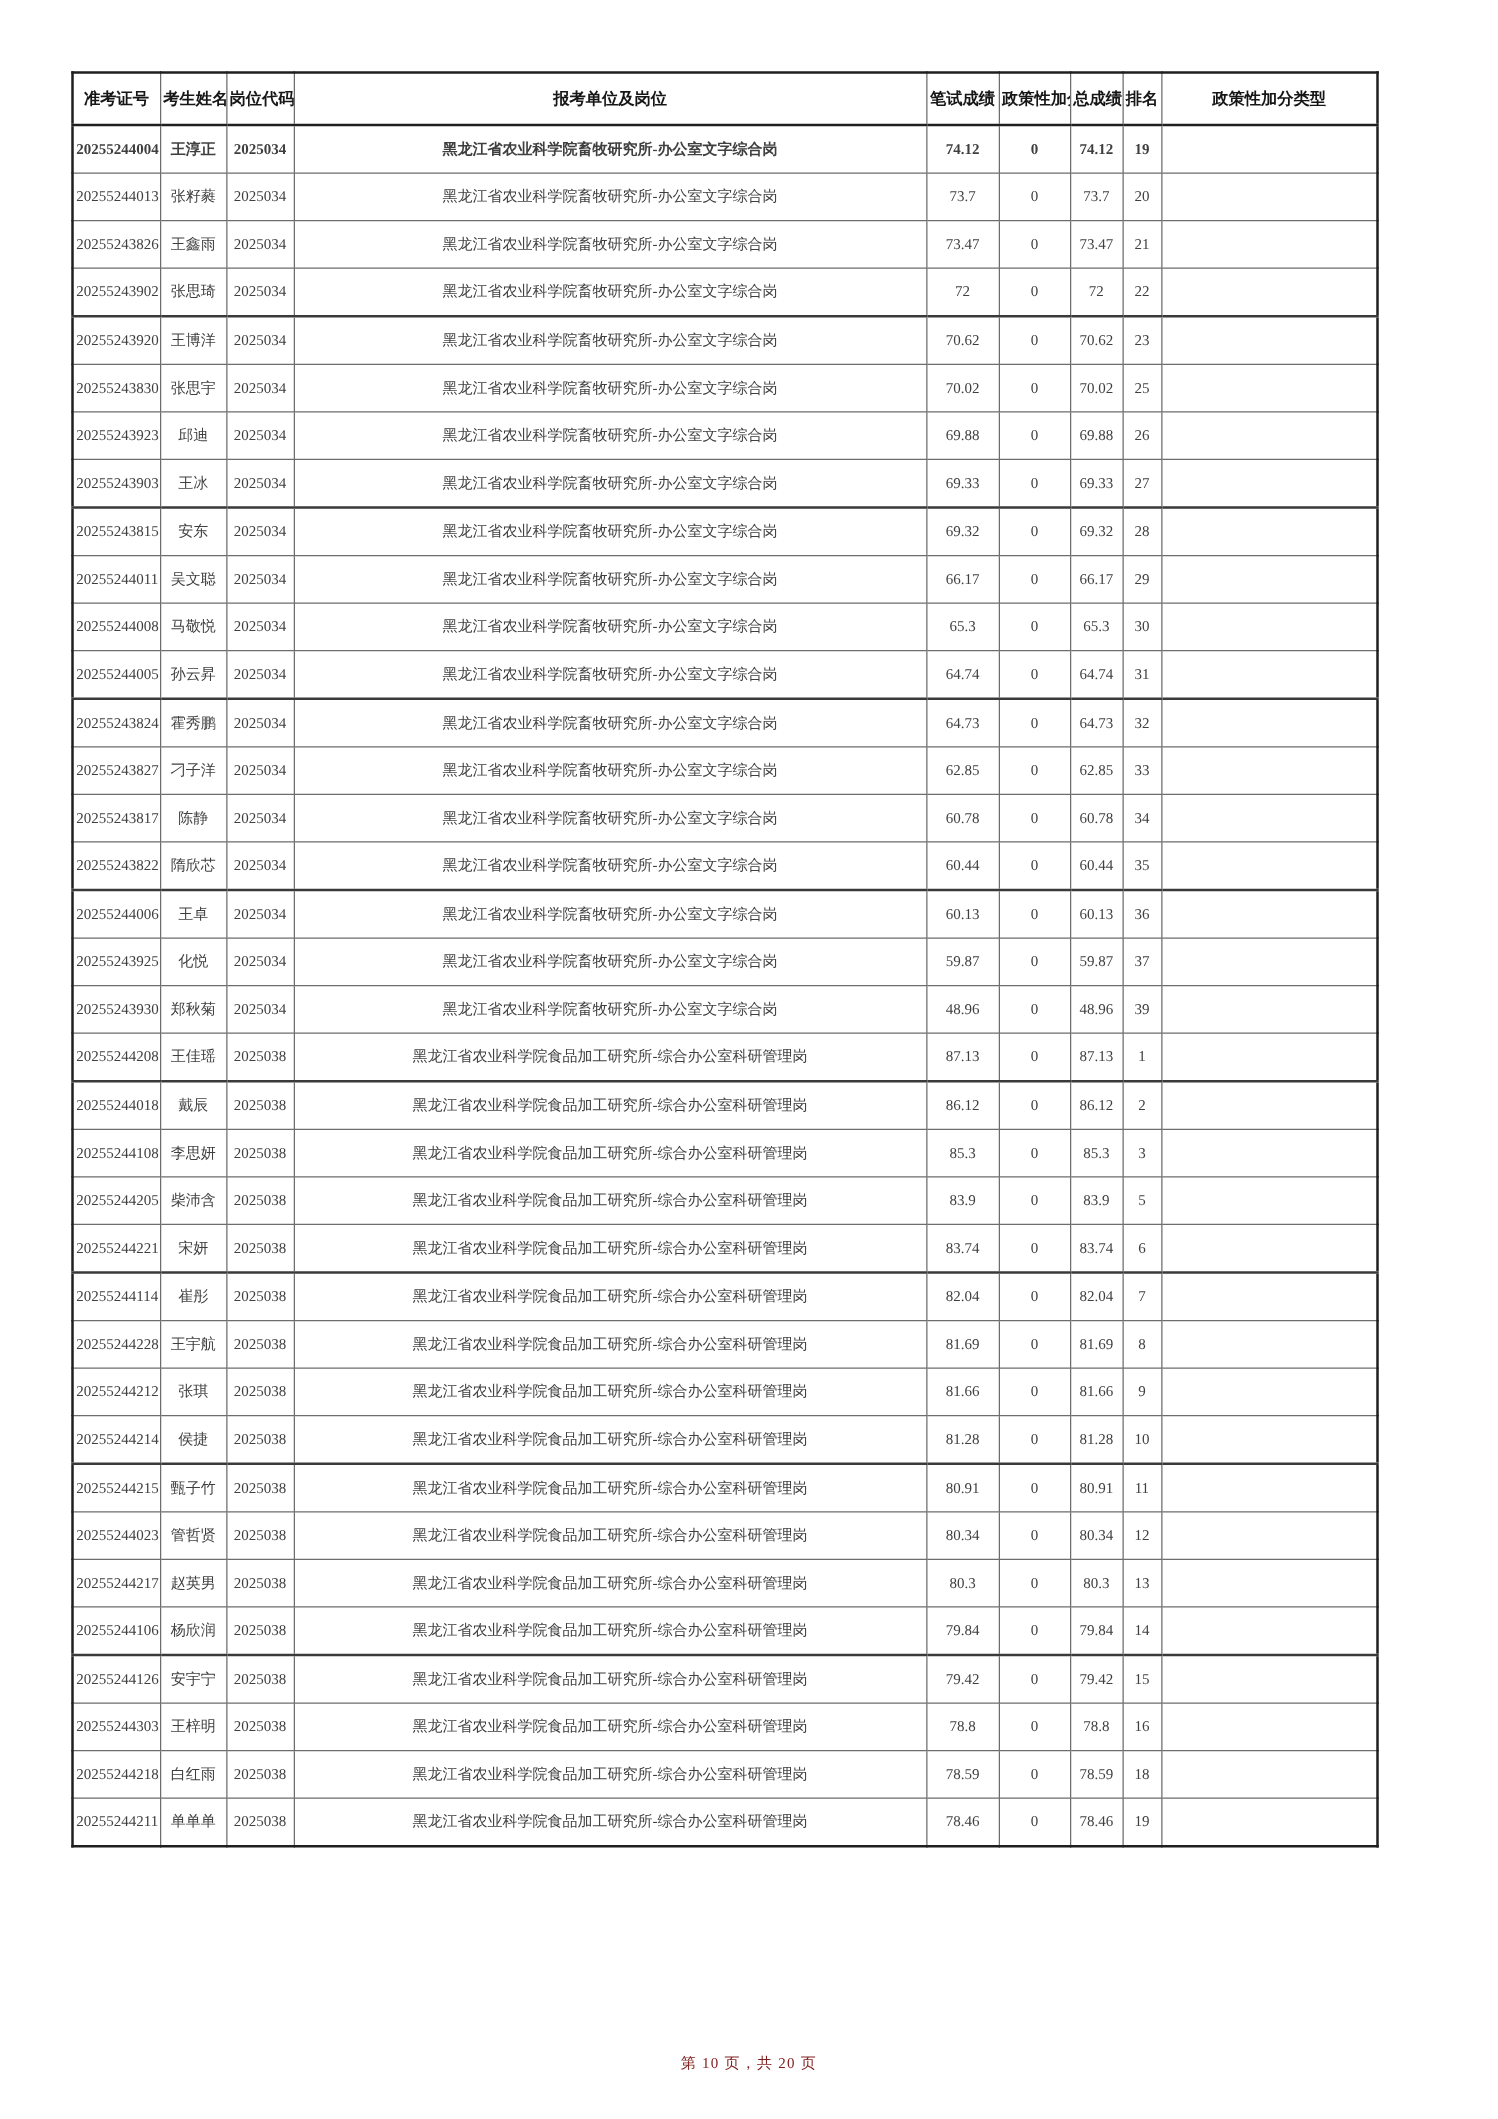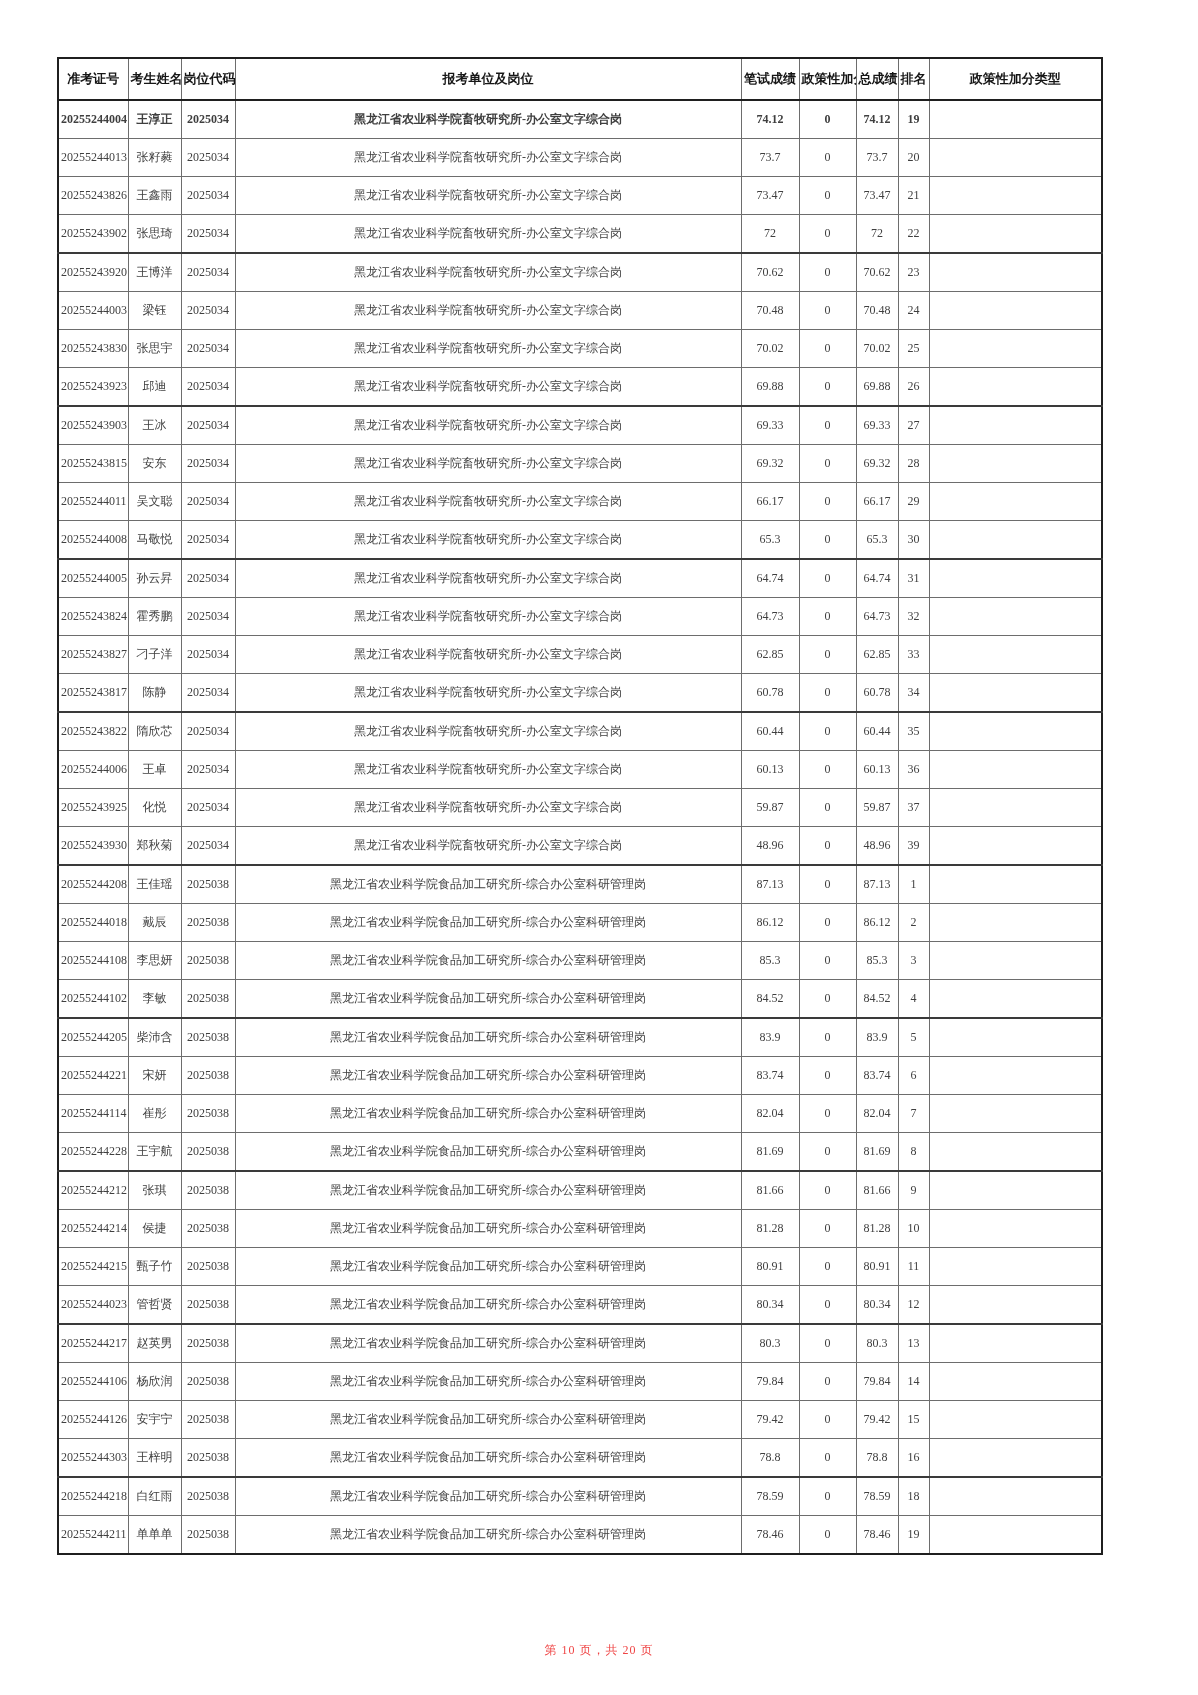--- a/index.html
+++ b/index.html
@@ -55,21 +55,21 @@
     border-top: none;
     font-weight: bold;
   }
   .footer {
     position: absolute;
     left: 0;
     top: 1642px;
     width: 1198px;
     text-align: center;
     font-size: 12px;
-    color: #ef4444;
+    color: #7f1d1d;
     letter-spacing: 1px;
   }
 </style>
 </head>
 <body>
 
 <div class="page">
 
   <table class="score-table">
     <colgroup>
@@ -146,31 +146,20 @@
           <td>王博洋</td>
           <td>2025034</td>
           <td>黑龙江省农业科学院畜牧研究所-办公室文字综合岗</td>
           <td>70.62</td>
           <td>0</td>
           <td>70.62</td>
           <td>23</td>
           <td></td>
         </tr>
         <tr>
-          <td>20255244003</td>
-          <td>梁钰</td>
-          <td>2025034</td>
-          <td>黑龙江省农业科学院畜牧研究所-办公室文字综合岗</td>
-          <td>70.48</td>
-          <td>0</td>
-          <td>70.48</td>
-          <td>24</td>
-          <td></td>
-        </tr>
-        <tr>
           <td>20255243830</td>
           <td>张思宇</td>
           <td>2025034</td>
           <td>黑龙江省农业科学院畜牧研究所-办公室文字综合岗</td>
           <td>70.02</td>
           <td>0</td>
           <td>70.02</td>
           <td>25</td>
           <td></td>
         </tr>
@@ -341,31 +330,20 @@
         </tr>
         <tr>
           <td>20255244108</td>
           <td>李思妍</td>
           <td>2025038</td>
           <td>黑龙江省农业科学院食品加工研究所-综合办公室科研管理岗</td>
           <td>85.3</td>
           <td>0</td>
           <td>85.3</td>
           <td>3</td>
-          <td></td>
-        </tr>
-        <tr>
-          <td>20255244102</td>
-          <td>李敏</td>
-          <td>2025038</td>
-          <td>黑龙江省农业科学院食品加工研究所-综合办公室科研管理岗</td>
-          <td>84.52</td>
-          <td>0</td>
-          <td>84.52</td>
-          <td>4</td>
           <td></td>
         </tr>
         <tr>
           <td>20255244205</td>
           <td>柴沛含</td>
           <td>2025038</td>
           <td>黑龙江省农业科学院食品加工研究所-综合办公室科研管理岗</td>
           <td>83.9</td>
           <td>0</td>
           <td>83.9</td>

